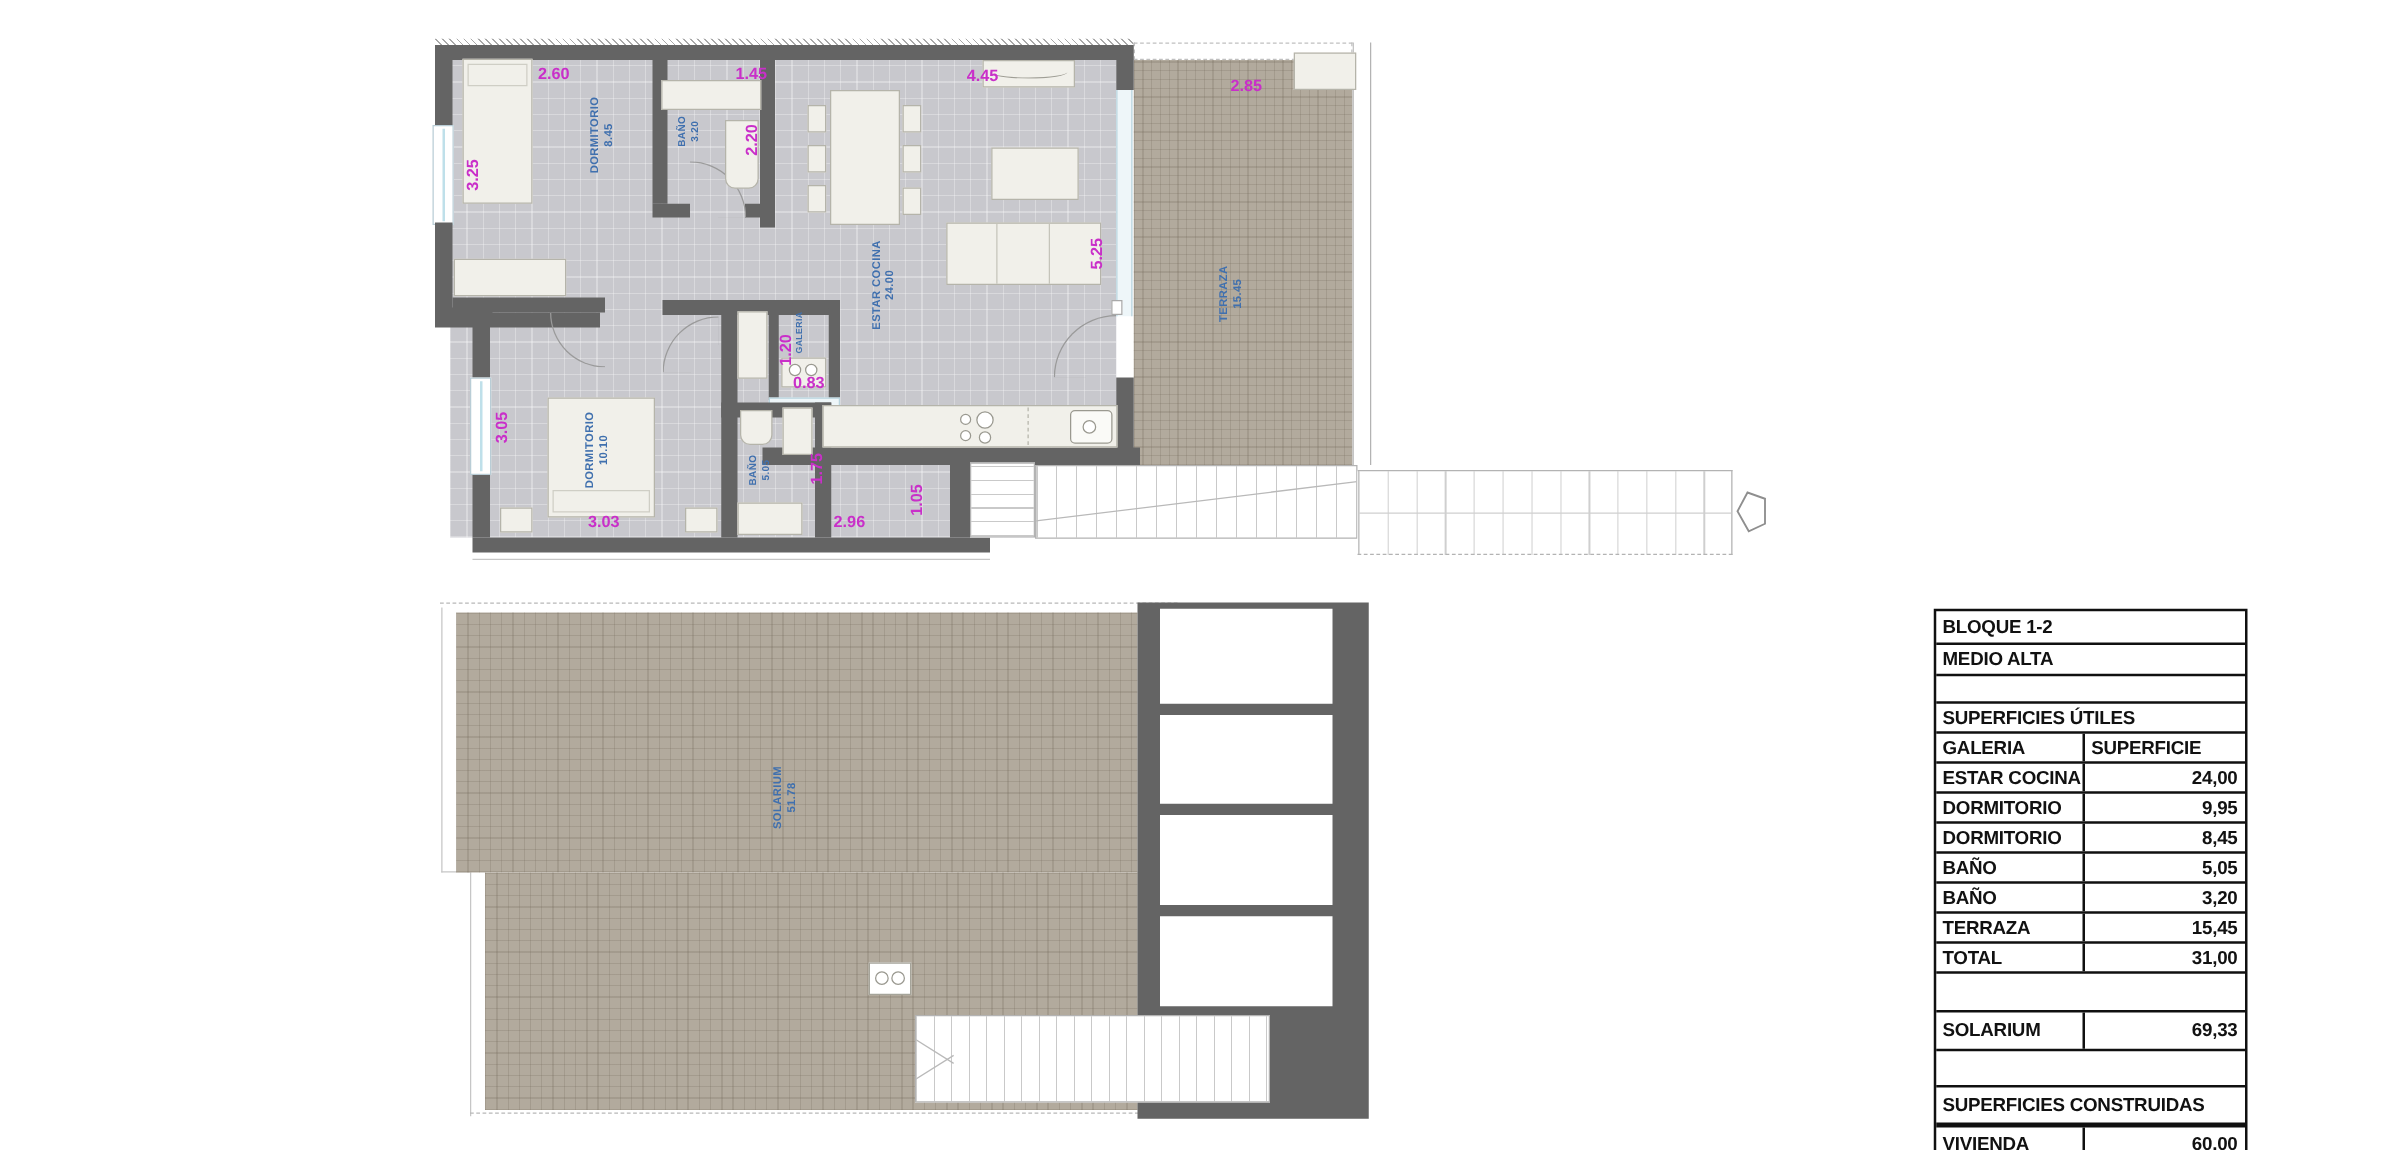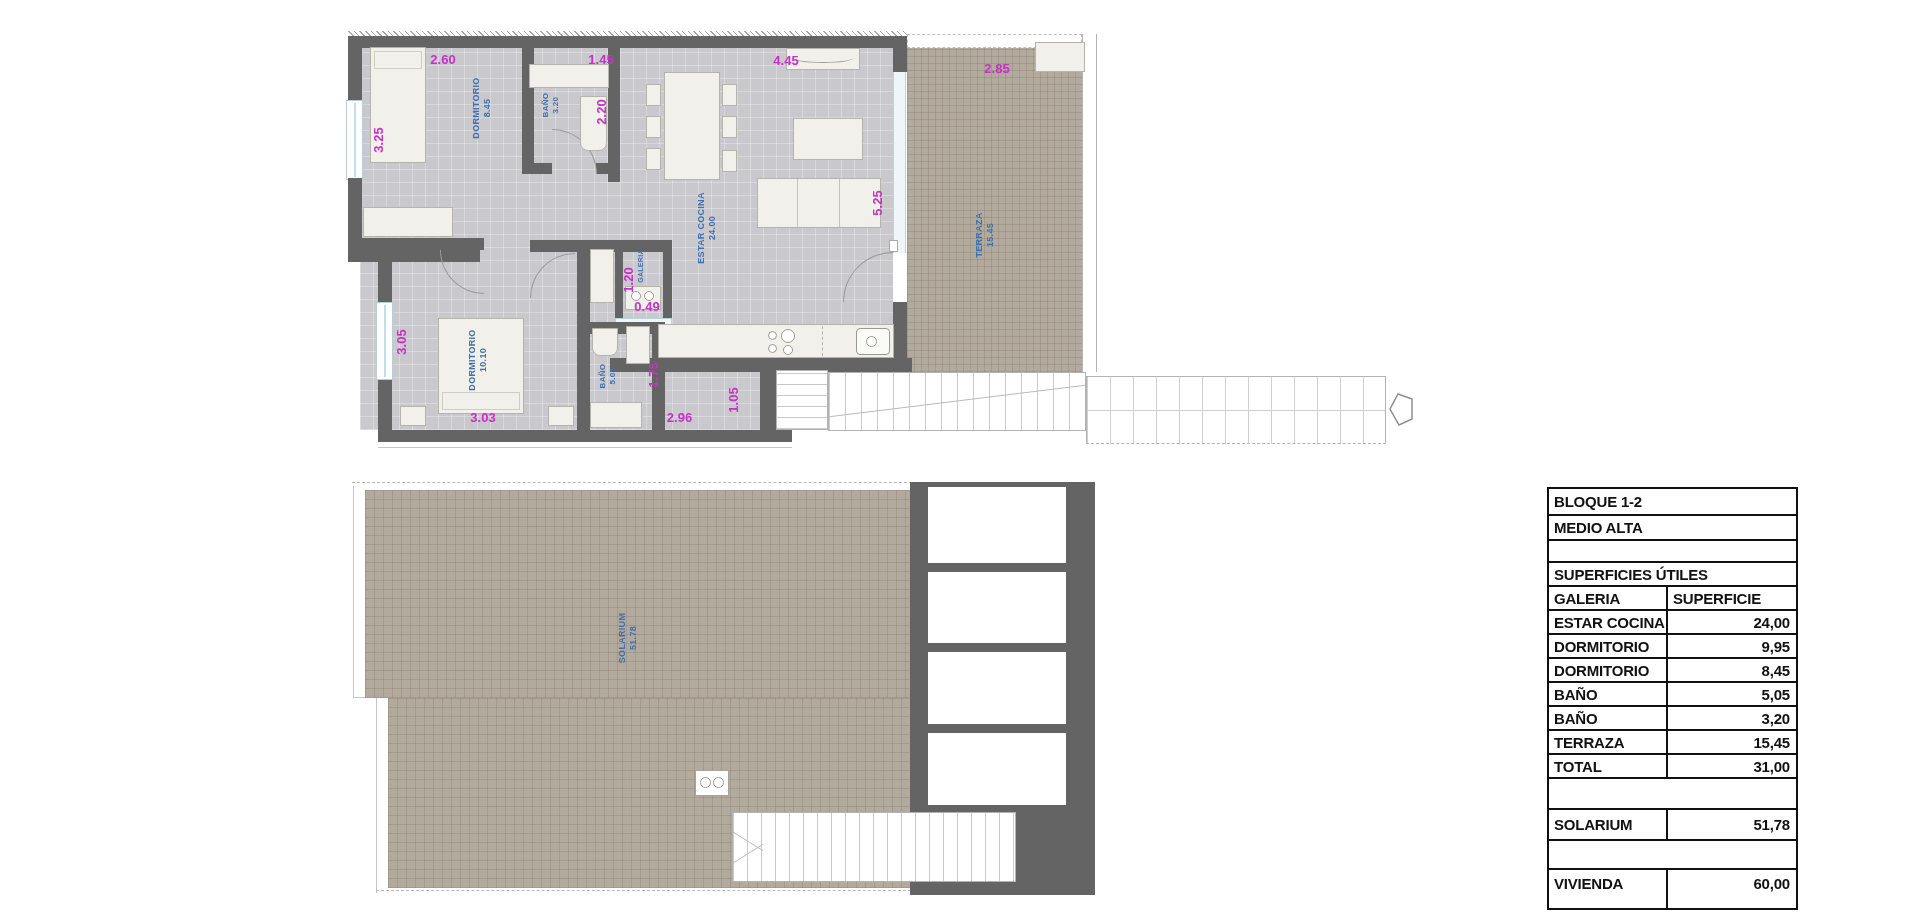--- a/index.html
+++ b/index.html
@@ -148,21 +148,21 @@
   </svg>
 
   <div class="dim" style="left:443px;top:59px;">2.60</div>
   <div class="dim" style="left:568px;top:59px;margin-left:33px;">1.45</div>
   <div class="dim" style="left:786px;top:60px;">4.45</div>
   <div class="dim" style="left:997px;top:68px;">2.85</div>
   <div class="dim v" style="left:378px;top:140px;">3.25</div>
   <div class="dim v" style="left:601px;top:112px;">2.20</div>
   <div class="dim v" style="left:877px;top:203px;">5.25</div>
   <div class="dim v" style="left:628px;top:280px;">1.20</div>
-  <div class="dim" style="left:647px;top:306px;">0.49</div>
+  <div class="dim" style="left:647px;top:306px;">0.83</div>
   <div class="dim v" style="left:401px;top:342px;">3.05</div>
   <div class="dim v" style="left:653px;top:375px;">1.75</div>
   <div class="dim v" style="left:733px;top:400px;">1.05</div>
   <div class="dim" style="left:483px;top:417px;">3.03</div>
   <div class="dim" style="left:666px;top:417px;padding-left:27px;">2.96</div>
 
   <div class="rlabel" style="left:482px;top:108px;">
     <span>DORMITORIO</span><br>
     <span class="area">8.45</span>
   </div>
@@ -262,20 +262,23 @@
     <div class="c1">TERRAZA</div>
     <div class="c2">15,45</div>
   </div>
   <div class="tr h24 split">
     <div class="c1">TOTAL</div>
     <div class="c2">31,00</div>
   </div>
   <div class="tr h31"></div>
   <div class="tr h31 split">
     <div class="c1">SOLARIUM</div>
-    <div class="c2">51,78</div>
+    <div class="c2">69,33</div>
   </div>
   <div class="tr h29"></div>
+  <div class="tr h32" style="border-bottom:2px solid #101010;">
+    <div class="c1" style="flex:1 1 auto;">SUPERFICIES CONSTRUIDAS</div>
+  </div>
   <div class="tr h40 split">
     <div class="c1" style="align-items:flex-start;padding-top:5px;">VIVIENDA</div>
     <div class="c2" style="align-self:flex-start;padding-top:5px;">60,00</div>
   </div>
 </div>
 
 </body></html>

